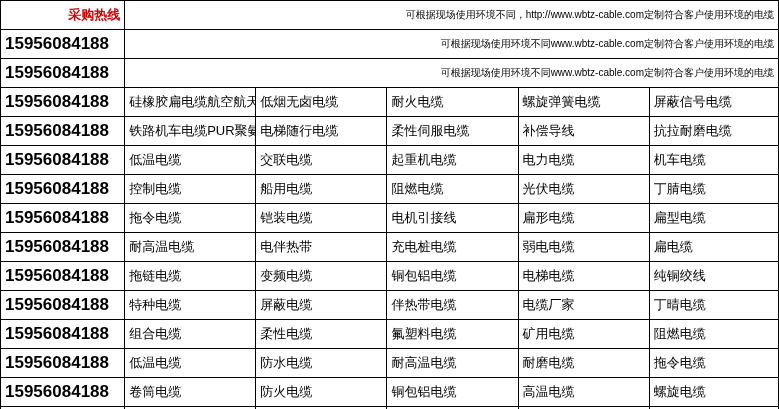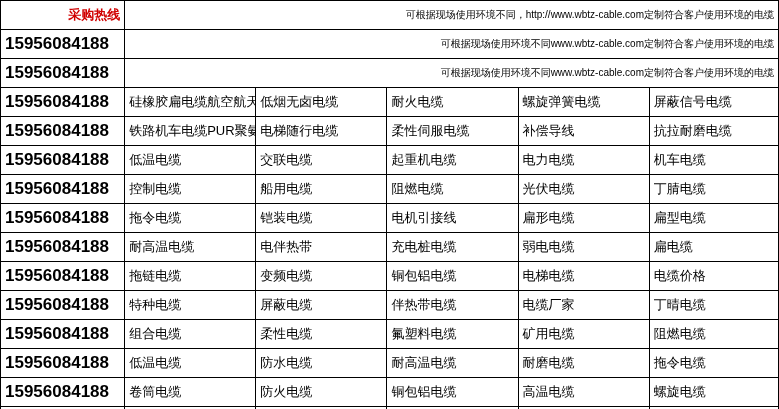--- a/index.html
+++ b/index.html
@@ -135,21 +135,21 @@
         <td class="kw">充电桩电缆</td>
         <td class="kw">弱电电缆</td>
         <td class="kw">扁电缆</td>
       </tr>
       <tr>
         <td class="phone">15956084188</td>
         <td class="kw">拖链电缆</td>
         <td class="kw">变频电缆</td>
         <td class="kw">铜包铝电缆</td>
         <td class="kw">电梯电缆</td>
-        <td class="kw">电缆价格</td>
+        <td class="kw">纯铜绞线</td>
       </tr>
       <tr>
         <td class="phone">15956084188</td>
         <td class="kw">特种电缆</td>
         <td class="kw">屏蔽电缆</td>
         <td class="kw">伴热带电缆</td>
         <td class="kw">电缆厂家</td>
         <td class="kw">丁晴电缆</td>
       </tr>
       <tr>

